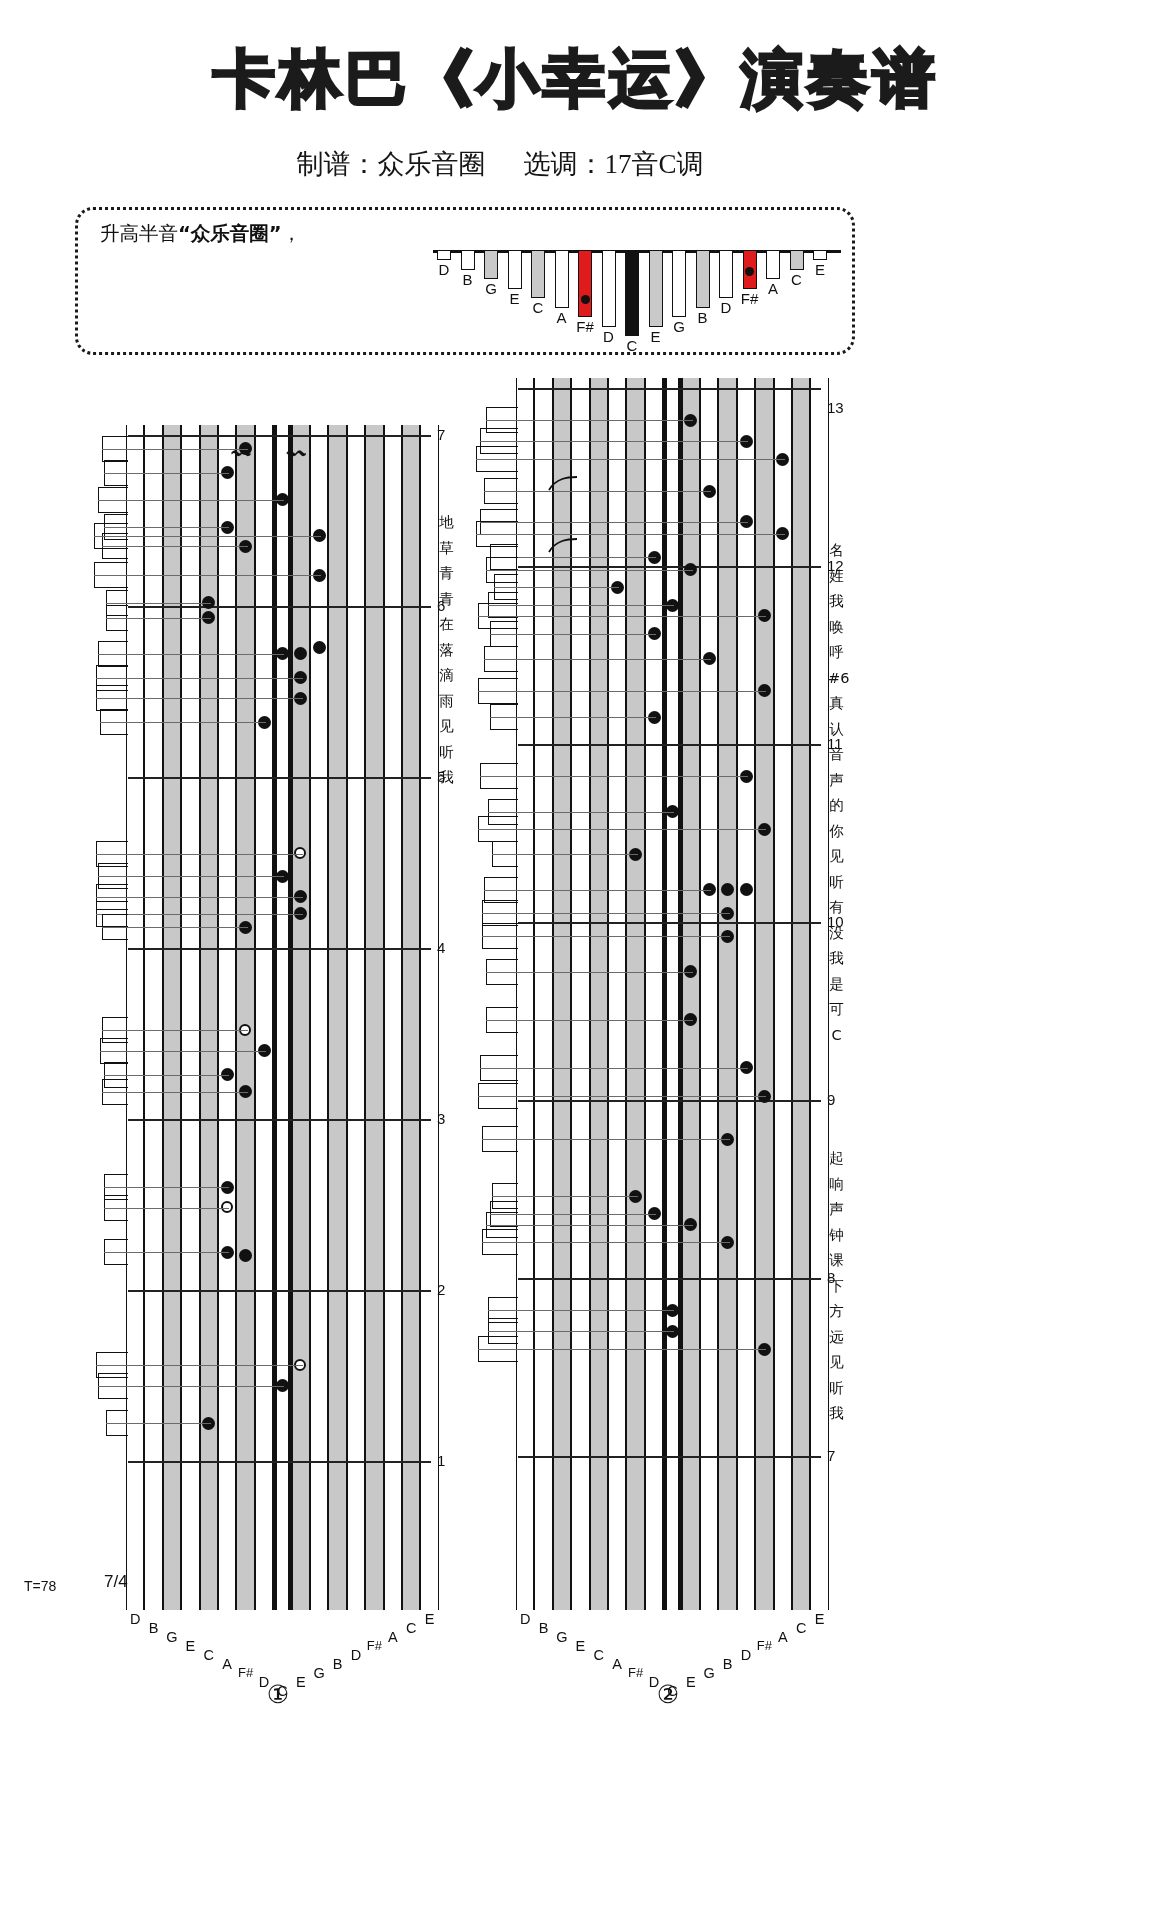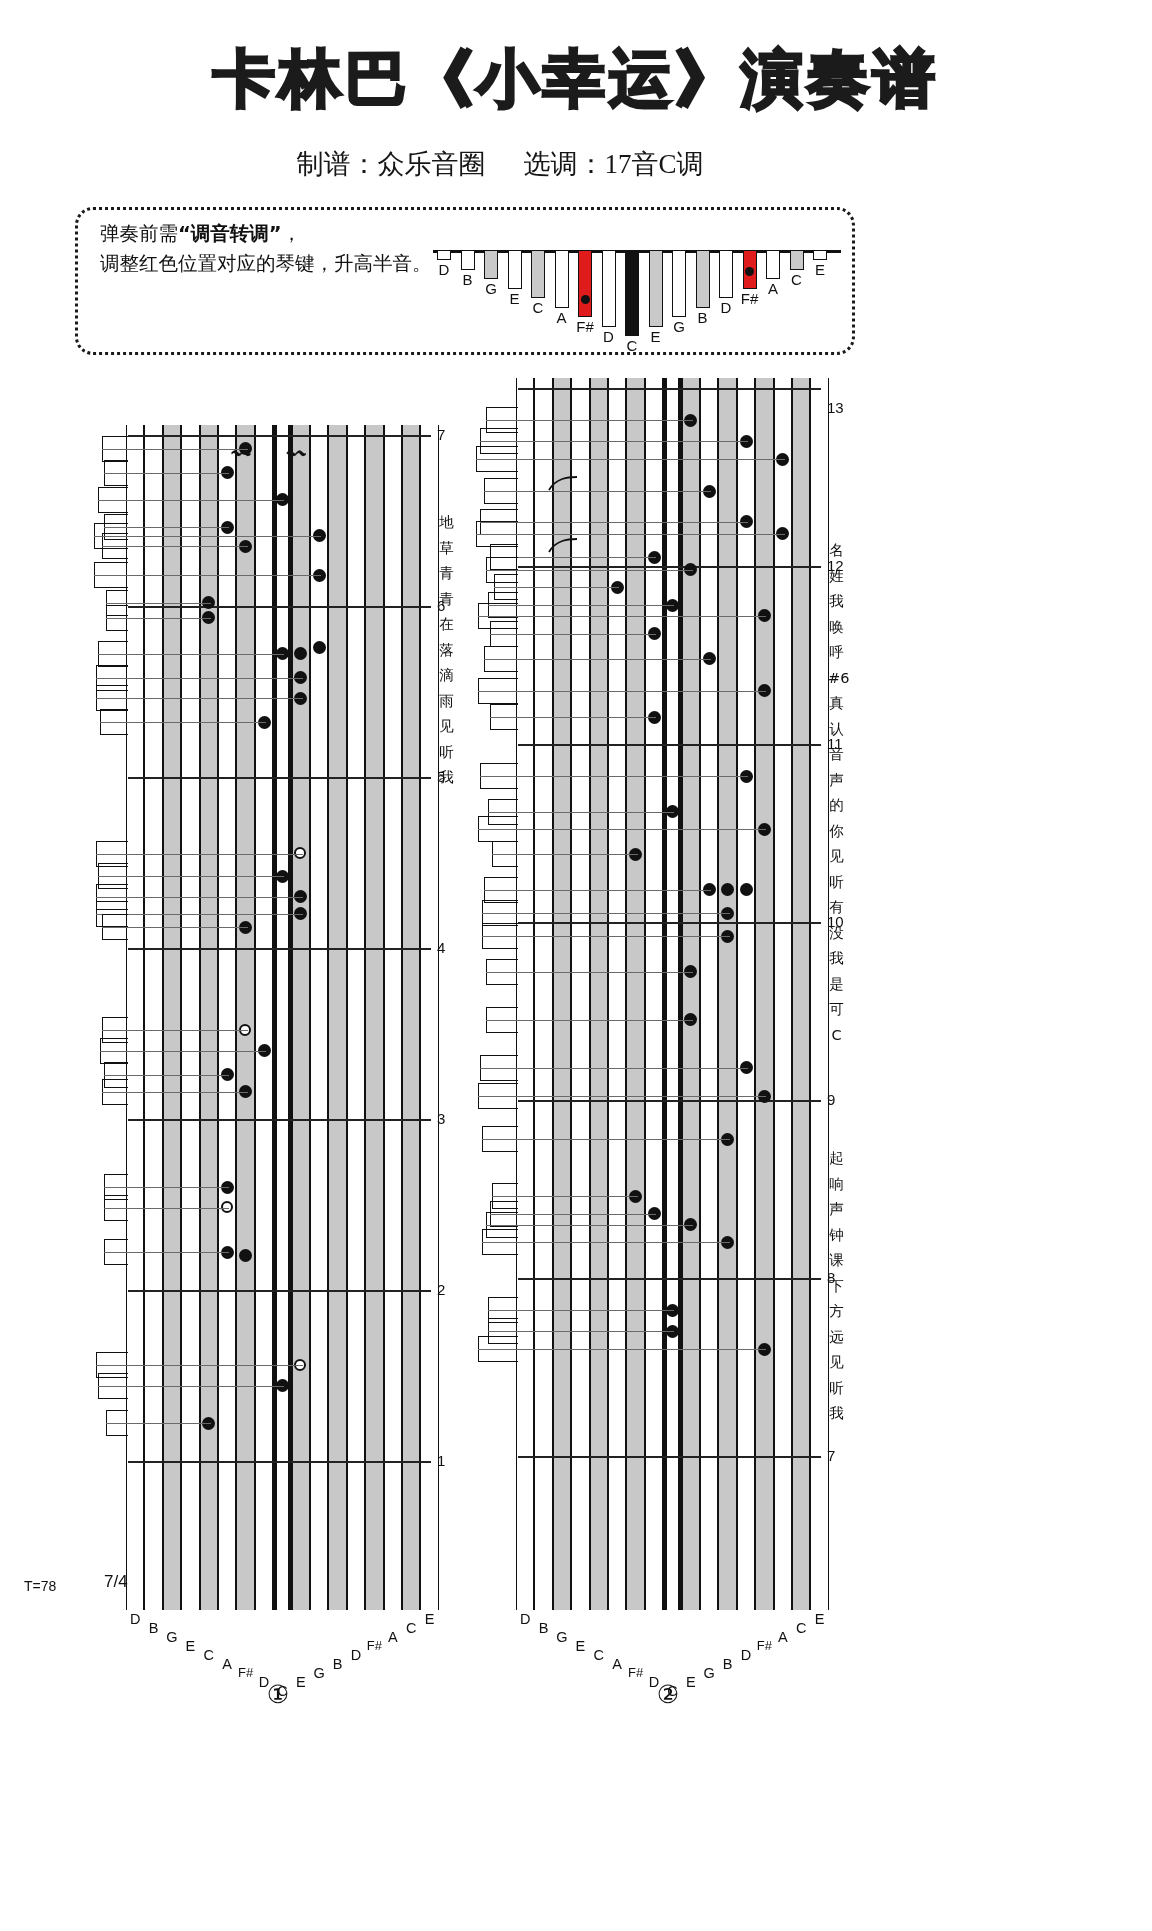--- a/index.html
+++ b/index.html
@@ -135,23 +135,22 @@
 
 <div class="title">卡林巴《小幸运》演奏谱</div>
 
 <div class="subtitle">
   <span>制谱：</span><span>众乐音圈</span><span class="gap"></span><span>选调：</span><span>17音C调</span>
 </div>
 
 <div class="infobox">
   <div class="infotext">
     <div>
-      <span>弹奏前需</span><span class="b">“调音转调”</span><span>，</span>
-    </div>
-    <div>调整红色位置对应的琴键，升高半音。</div>
+      <span>升高半音</span><span class="b">“众乐音圈”</span><span>，</span>
+    </div>
   </div>
 
   <div class="minikal">
     <div class="topbar"></div>
     <div id="mk-tines">
         <div class="mk-tine white" style="left: 4px; top: 18px; width: 14px; height: 10px;"></div>
         <div class="mk-tine white" style="left: 27.5px; top: 18px; width: 14px; height: 19.5px;"></div>
         <div class="mk-tine" style="left: 51px; top: 18px; width: 14px; height: 29px;"></div>
         <div class="mk-tine white" style="left: 74.5px; top: 18px; width: 14px; height: 38.5px;"></div>
         <div class="mk-tine" style="left: 98px; top: 18px; width: 14px; height: 48px;"></div>

